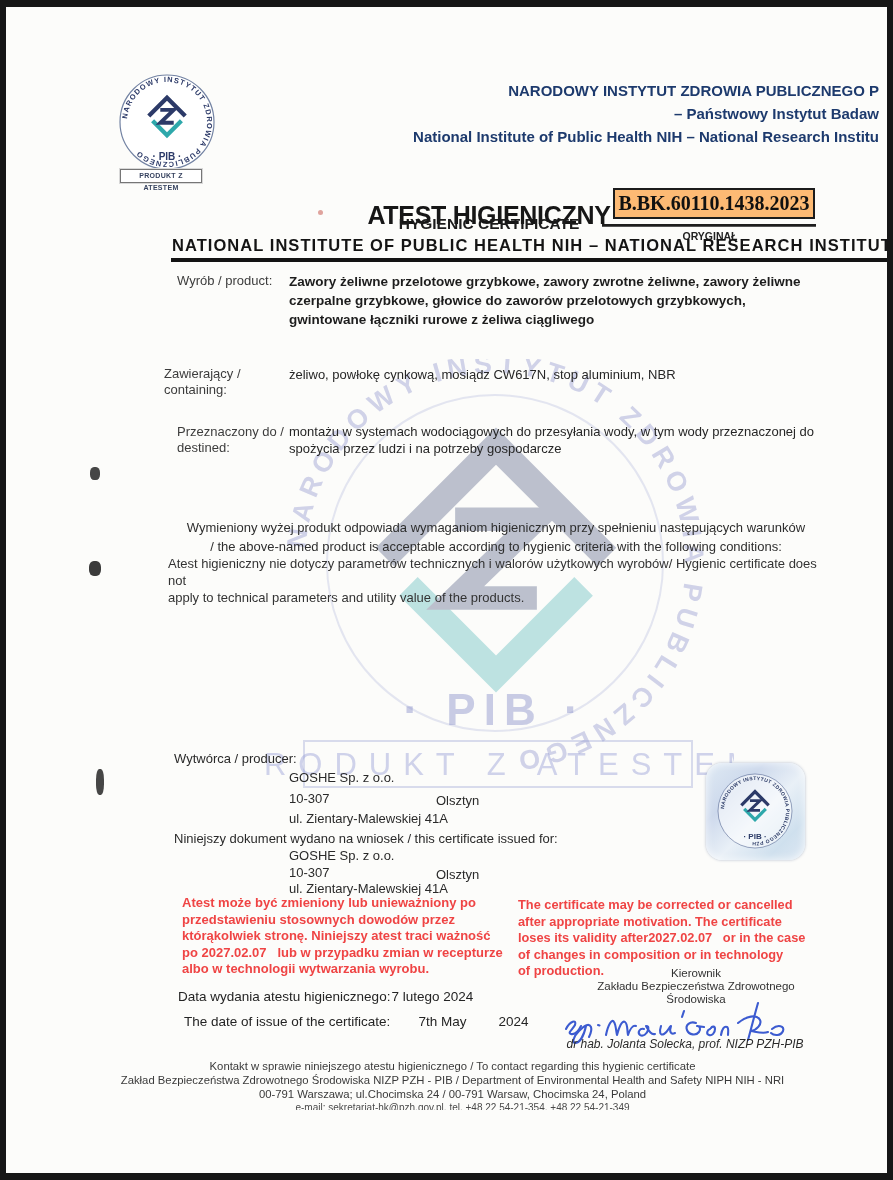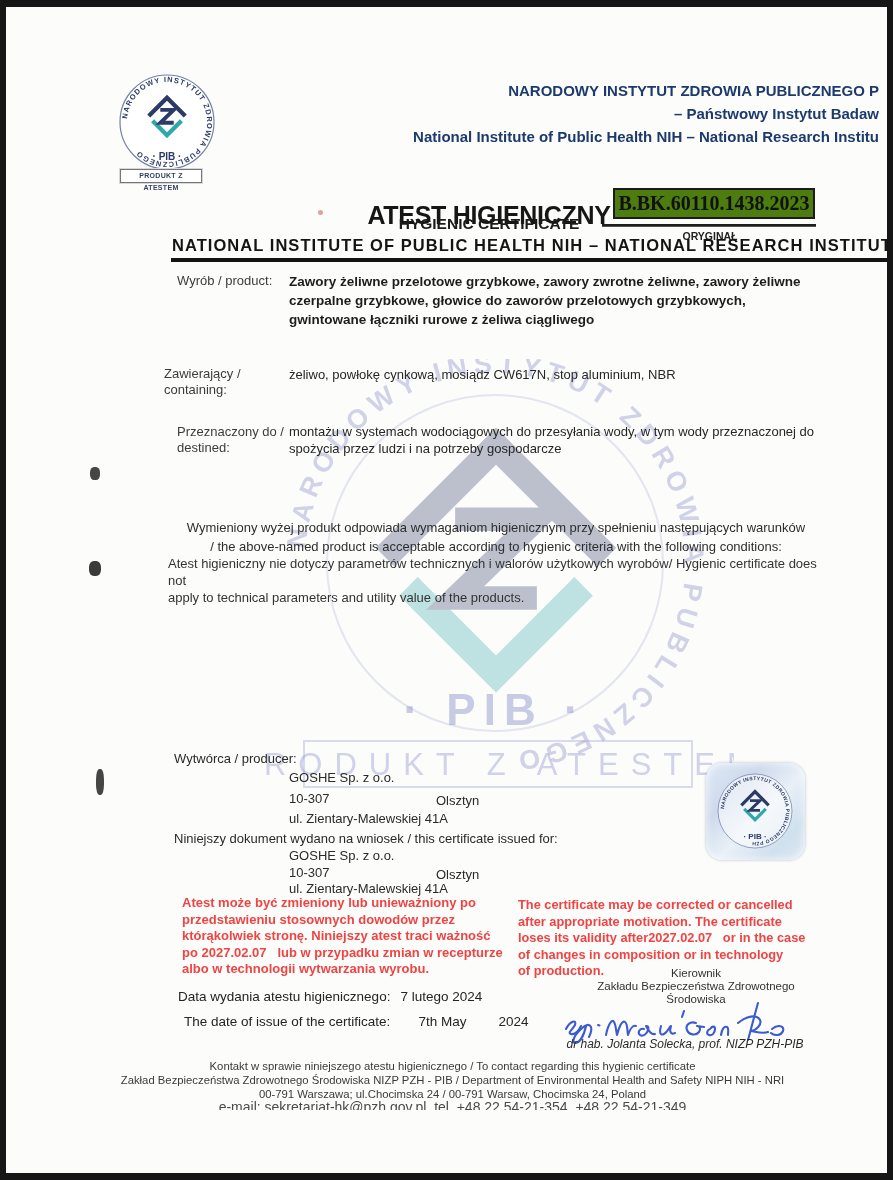--- a/index.html
+++ b/index.html
@@ -13,21 +13,21 @@
   .org-lines{right:8px;top:72px;width:620px;text-align:right;color:#1d3a6d;
              font-weight:bold;font-size:15px;line-height:23px;}
   
   .seal-badge{left:114px;top:162px;width:82px;height:14px;border:1px solid #767676;
               background:#fff;box-shadow:0 0 0 1px #d8d8d8;text-align:center;
               font-size:7px;font-weight:bold;color:#36425f;letter-spacing:.3px;line-height:12px;}
 
   
   .title-main{left:358px;top:178px;width:250px;text-align:center;font-size:25px;font-weight:bold;
               color:#161616;letter-spacing:-.3px;white-space:nowrap;margin-top:16px;}
-  .cert-box{left:607px;top:181px;width:202px;height:31px;border:2px solid #1c1c1c;background:#4d7c0f;
+  .cert-box{left:607px;top:181px;width:202px;height:31px;border:2px solid #1c1c1c;background:#fdba74;
             text-align:center;line-height:27px;font-family:"Liberation Serif","DejaVu Serif",serif;
             font-weight:bold;font-size:20px;color:#111;}
   .cert-rule{left:596px;top:217px;width:214px;height:3px;background:#1e1e1e;border-bottom:1px solid #555;}
   .copy-type{left:600px;top:223px;width:208px;text-align:center;font-size:10.5px;font-weight:bold;color:#222;}
   .title-sub{left:358px;top:208px;width:250px;text-align:center;font-size:15.5px;font-weight:bold;color:#1b1b1b;}
   .institute-line{left:166px;top:229px;width:730px;font-size:16.5px;font-weight:bold;color:#141414;
                   letter-spacing:1.05px;white-space:nowrap;}
   .institute-rule{left:165px;top:251px;width:728px;height:4px;background:#131313;}
 
   
@@ -48,22 +48,22 @@
   .date-row{font-size:13.5px;color:#242424;white-space:nowrap;}
 
   
   .sig-role{left:556px;top:960px;width:268px;text-align:center;
             font-size:11.5px;line-height:13px;color:#333;}
   .sig-name{left:548px;top:1030px;width:262px;text-align:center;font-style:italic;
             font-size:12px;color:#2b2b2b;white-space:nowrap;}
 
   
   .footer{left:40px;top:1052px;width:813px;text-align:center;font-size:11.3px;line-height:14px;color:#3a3a3a;}
-  .footer-clip{left:40px;top:1094px;width:813px;height:9px;overflow:hidden;text-align:center;
-               font-size:14px;line-height:13px;color:#4a4a4a;}
+  .footer-clip{left:50px;top:1094px;width:813px;height:9px;overflow:hidden;text-align:center;
+               font-size:10px;line-height:13px;color:#4a4a4a;}
 
   
   .watermark{left:258px;top:352px;width:470px;height:486px;pointer-events:none;}
 
   
   .holo{left:700px;top:756px;width:99px;height:97px;border-radius:16px;
         background:linear-gradient(135deg,#dfeaf4 0%,#cdd9ec 30%,#e9f0f7 55%,#cfe0ee 80%,#dde8f3 100%);
         box-shadow:0 0 3px rgba(90,110,150,.45), inset 0 0 8px rgba(255,255,255,.8);}
   .holo svg{position:absolute;left:6px;top:5px;}
 
@@ -171,21 +171,21 @@
 którąkolwiek stronę. Niniejszy atest traci ważność
 po 2027.02.07   lub w przypadku zmian w recepturze
 albo w technologii wytwarzania wyrobu.</div>
     <div class="abs validity" style="left:512px;top:890px;width:352px;font-size:12.8px">The certificate may be corrected or cancelled
 after appropriate motivation. The certificate
 loses its validity after2027.02.07   or in the case
 of changes in composition or in technology
 of production.</div>
 
     <div class="abs date-row" style="left:172px;top:982px">
-      <span>Data wydania atestu higienicznego:</span><span style="margin-left:10px">7 lutego 2024</span>
+      <span>Data wydania atestu higienicznego:</span><span style="margin-left:1px">7 lutego 2024</span>
     </div>
     <div class="abs date-row" style="left:178px;top:1007px">
       <span>The date of issue of the certificate:</span><span style="margin-left:28px">7th May</span><span style="margin-left:32px">2024</span>
     </div>
 
     <div class="abs sig-role">
       <div>Kierownik</div>
       <div>Zakładu Bezpieczeństwa Zdrowotnego</div>
       <div>Środowiska</div>
     </div>

